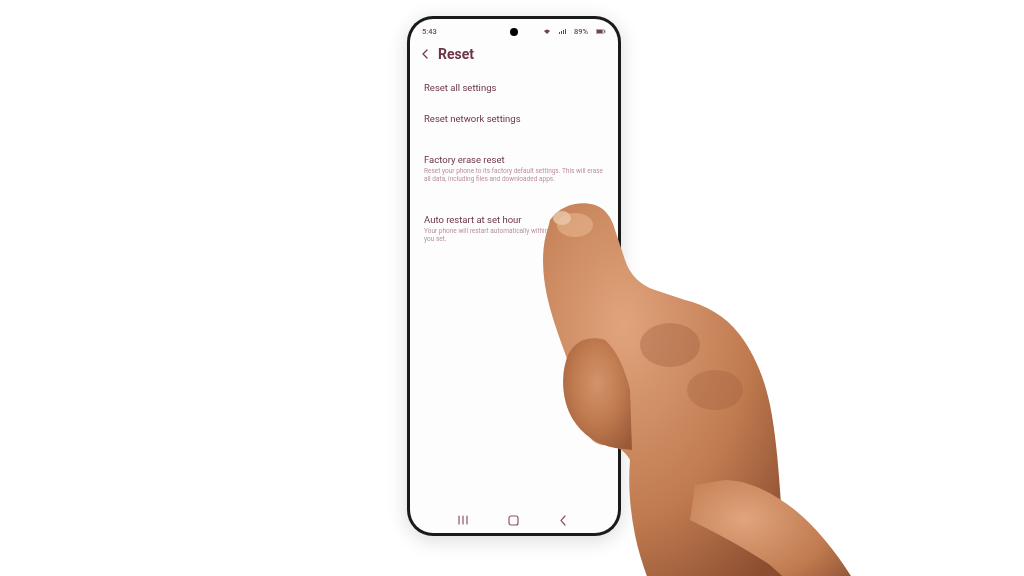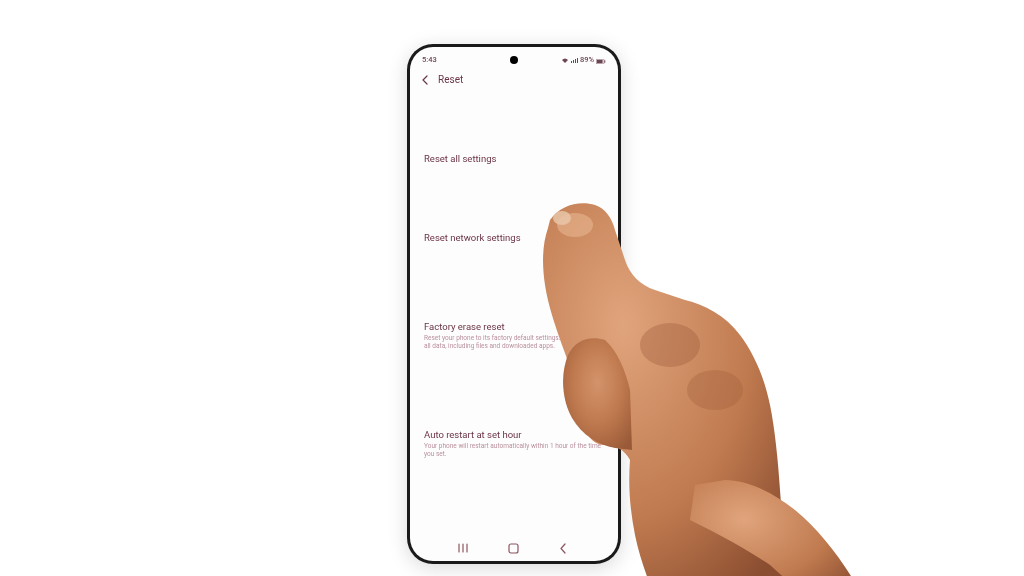--- a/index.html
+++ b/index.html
@@ -7,21 +7,21 @@
       width: 1024px;
       height: 576px;
       background: #ffffff;
       font-family: -apple-system, BlinkMacSystemFont, 'Segoe UI', Roboto, Arial, sans-serif;
       position: relative;
       overflow: hidden;
     }
     .phone-frame {
       position: absolute;
       left: 407px;
-      top: 44px;
+      top: 16px;
       width: 214px;
       height: 520px;
       background: #1a1a1a;
       border-radius: 26px;
       padding: 3px;
       box-shadow: 0 4px 20px rgba(0,0,0,0.15);
     }
     .phone-screen {
       width: 100%;
       height: 100%;
@@ -45,53 +45,52 @@
       display: flex;
       justify-content: space-between;
       align-items: center;
       padding: 8px 12px 4px;
       font-size: 7.5px;
       color: #6b4550;
       font-weight: 500;
     }
     .status-right {
       display: flex;
-      align-items: flex-end;
-      gap: 2px;
+      align-items: center;
+      gap: 8px;
     }
     .status-right svg { display: inline-block; }
     .header {
       display: flex;
       align-items: center;
       padding: 6px 10px 8px;
       gap: 8px;
     }
     .back-arrow {
       width: 10px;
       height: 10px;
       display: flex;
       align-items: center;
       justify-content: center;
     }
     .header-title {
-      font-size: 10px;
+      font-size: 14px;
       color: #6b3545;
-      font-weight: 400;
+      font-weight: 700;
     }
     .content {
       padding: 2px 14px;
     }
     .option {
       padding: 10px 0;
     }
     .option-title {
       font-size: 9.5px;
       color: #6b3545;
       font-weight: 400;
-      margin-top: 48px;
     }
     .option-subtitle {
       font-size: 6.5px;
       color: #b8909c;
       margin-top: 2px;
       line-height: 1.3;
     }
     .section-gap {
       height: 10px;
     }

